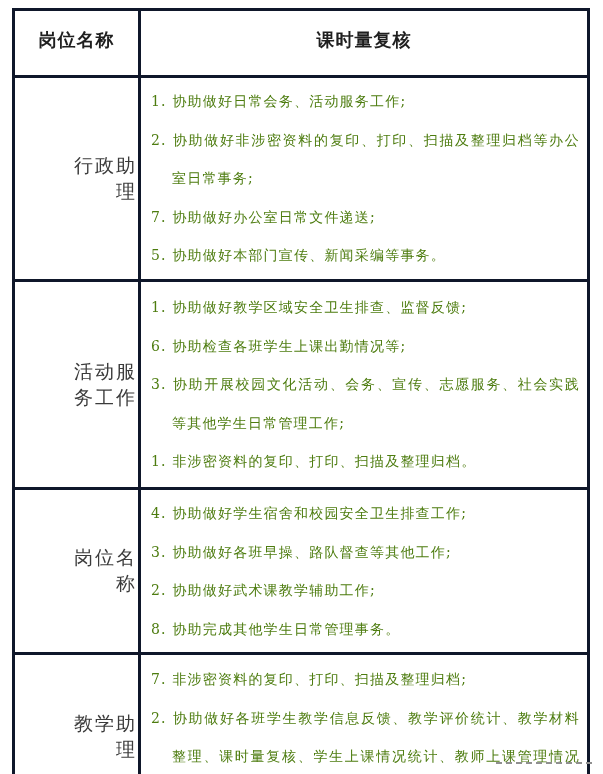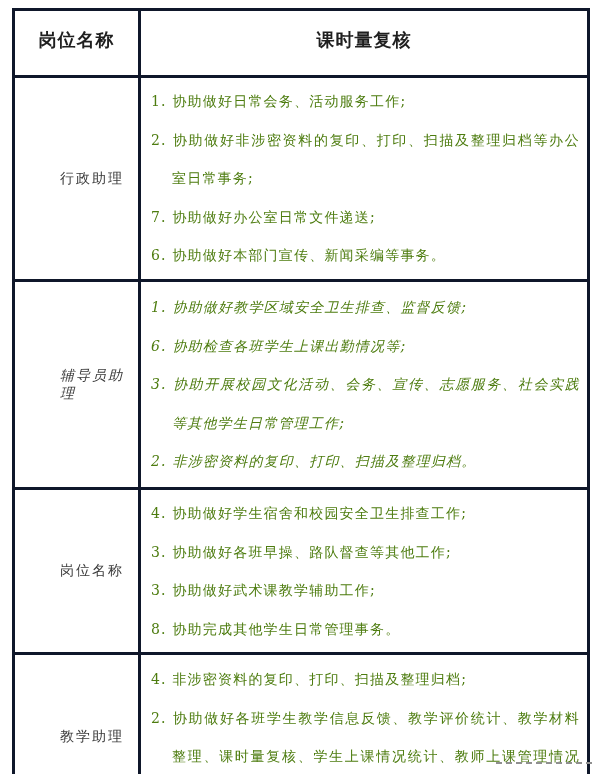--- a/index.html
+++ b/index.html
@@ -33,41 +33,41 @@
     font-family: "Liberation Sans", "DejaVu Sans", sans-serif;
     font-weight: bold;
     font-size: 18px;
     letter-spacing: 1px;
     color: #1f1f1f;
     text-align: center;
     height: 55px;
     padding-bottom: 8px;
   }
   td.pos-cell {
-    text-align: left;
-    font-size: 14px;
+    text-align: right;
+    font-size: 19px;
     letter-spacing: 2px;
     color: #3b3b3b;
     padding-left: 45px;
   }
   td.duties-cell {
     padding: 4px 7px 4px 10px;
   }
   td.duties-cell p.duty {
     margin: 0;
     font-size: 14px;
     line-height: 38.5px;
     letter-spacing: 1.2px;
     text-align: justify;
     padding-left: 21px;
     text-indent: -21px;
     color: #4d7c0f;
   }
   tr.row-1 td { height: 193px; }
-  tr.row-2 td { height: 197px; font-style: italic; }
+  tr.row-2 td { height: 197px; }
   tr.row-3 td { height: 152px; }
   tr.row-4 td { height: 156px; }
   .dashed-artifact {
     position: absolute;
     left: 496px;
     top: 762px;
     width: 96px;
     height: 0;
     border-top: 2px dashed #8f8f8f;
   }
@@ -86,44 +86,44 @@
       <th>课时量复核</th>
     </tr>
   </thead>
   <tbody>
     <tr class="row-1">
       <td class="pos-cell">行政助理</td>
       <td class="duties-cell">
         <p class="duty">1. 协助做好日常会务、活动服务工作;</p>
         <p class="duty">2. 协助做好非涉密资料的复印、打印、扫描及整理归档等办公室日常事务;</p>
         <p class="duty">7. 协助做好办公室日常文件递送;</p>
-        <p class="duty">6. 协助做好本部门宣传、新闻采编等事务。</p>
+        <p class="duty">5. 协助做好本部门宣传、新闻采编等事务。</p>
       </td>
     </tr>
     <tr class="row-2">
-      <td class="pos-cell">辅导员助理</td>
+      <td class="pos-cell">活动服务工作</td>
       <td class="duties-cell">
         <p class="duty">1. 协助做好教学区域安全卫生排查、监督反馈;</p>
         <p class="duty">6. 协助检查各班学生上课出勤情况等;</p>
         <p class="duty">3. 协助开展校园文化活动、会务、宣传、志愿服务、社会实践等其他学生日常管理工作;</p>
-        <p class="duty">2. 非涉密资料的复印、打印、扫描及整理归档。</p>
+        <p class="duty">1. 非涉密资料的复印、打印、扫描及整理归档。</p>
       </td>
     </tr>
     <tr class="row-3">
       <td class="pos-cell">岗位名称</td>
       <td class="duties-cell">
         <p class="duty">4. 协助做好学生宿舍和校园安全卫生排查工作;</p>
         <p class="duty">3. 协助做好各班早操、路队督查等其他工作;</p>
-        <p class="duty">3. 协助做好武术课教学辅助工作;</p>
+        <p class="duty">2. 协助做好武术课教学辅助工作;</p>
         <p class="duty">8. 协助完成其他学生日常管理事务。</p>
       </td>
     </tr>
     <tr class="row-4">
       <td class="pos-cell">教学助理</td>
       <td class="duties-cell">
-        <p class="duty">4. 非涉密资料的复印、打印、扫描及整理归档;</p>
+        <p class="duty">7. 非涉密资料的复印、打印、扫描及整理归档;</p>
         <p class="duty">2. 协助做好各班学生教学信息反馈、教学评价统计、教学材料整理、课时量复核、学生上课情况统计、教师上课管理情况统计、学生实习备案、教学督导等工作。</p>
       </td>
     </tr>
   </tbody>
 </table>
 
 <div class="dashed-artifact"></div>
 
 </body></html>

